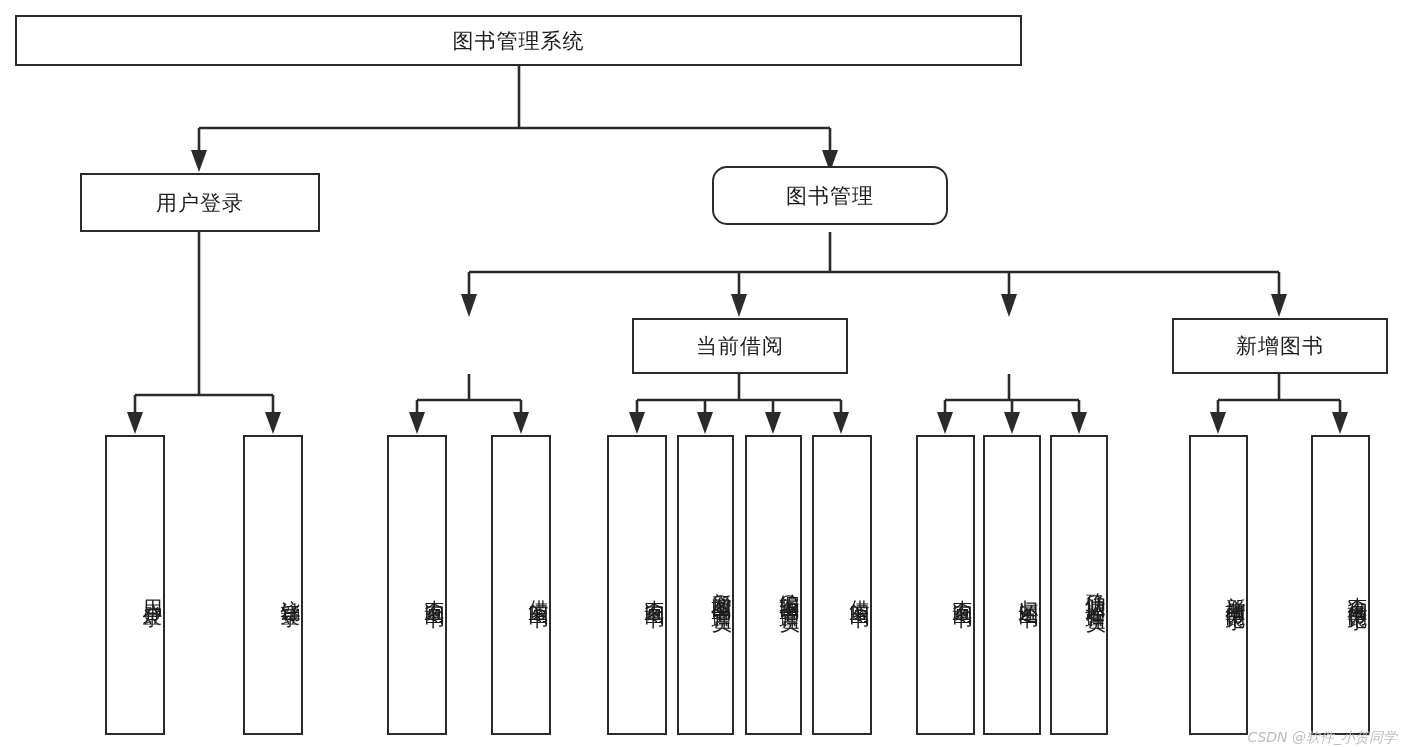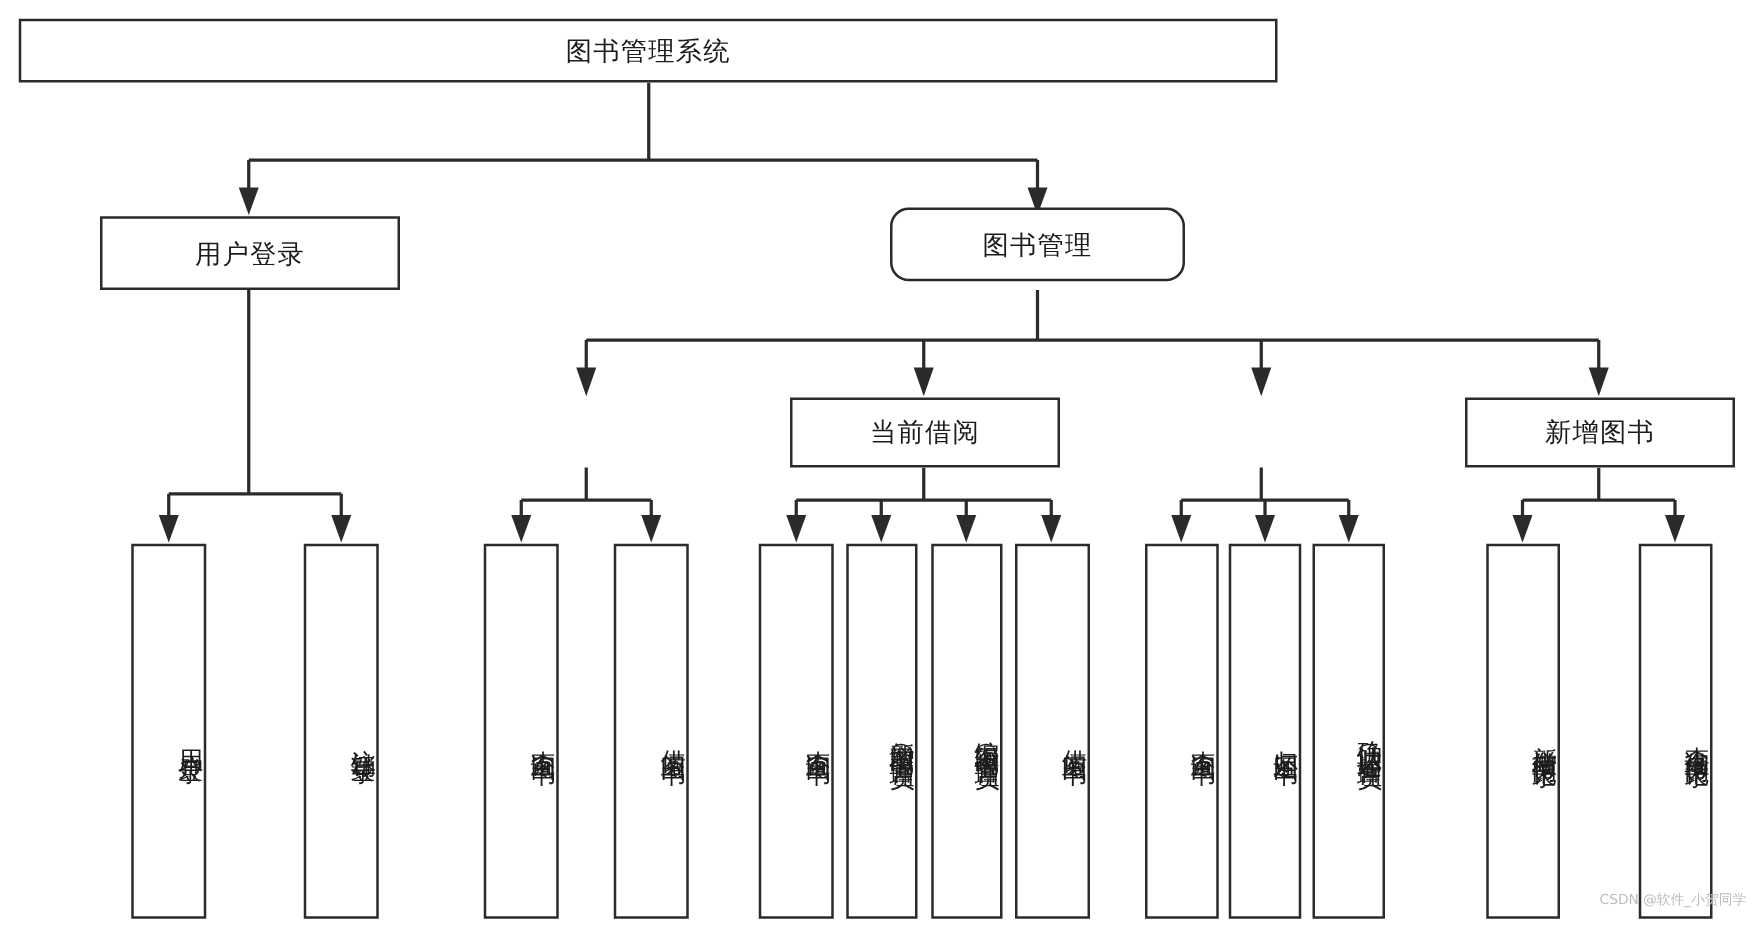--- a/index.html
+++ b/index.html
@@ -30,24 +30,25 @@
     line-height:1.05;
     padding-top:10px;
     align-items:flex-start;
     justify-content:center;
     white-space:nowrap;
   }
   svg#wires{position:absolute;left:0;top:0;width:1405px;height:747px;pointer-events:none;}
   svg#wires line, svg#wires path{stroke:#2b2b2b;stroke-width:2.6;fill:none;}
   #watermark{
     position:absolute;
-    right:8px;bottom:20px;
-    font-size:11px;
+    right:8px;bottom:0;
+    font-size:14px;
     color:#bdbdbd;
     white-space:nowrap;
+    font-style:italic;
   }
 </style>
 </head>
 <body>
 
 <div id="diagram">
 
   <svg id="wires" viewBox="0 0 1405 747">
 
     <line x1="519" y1="66" x2="519" y2="128"></line>

